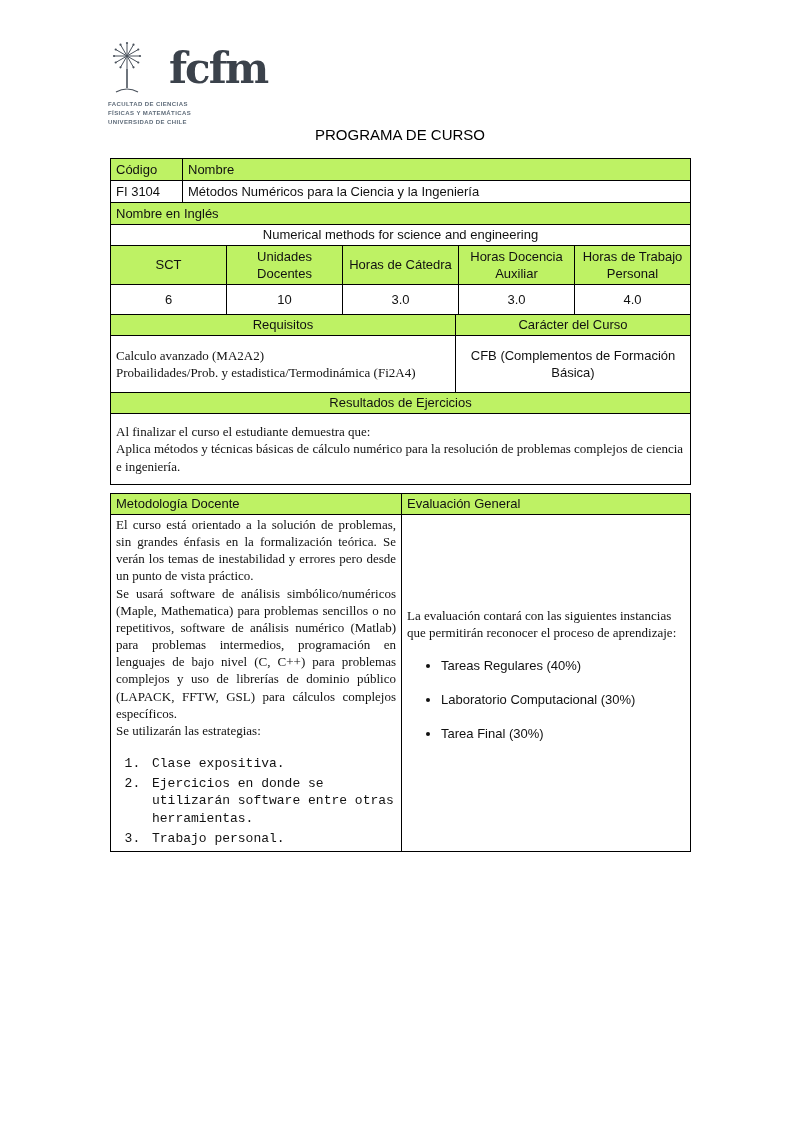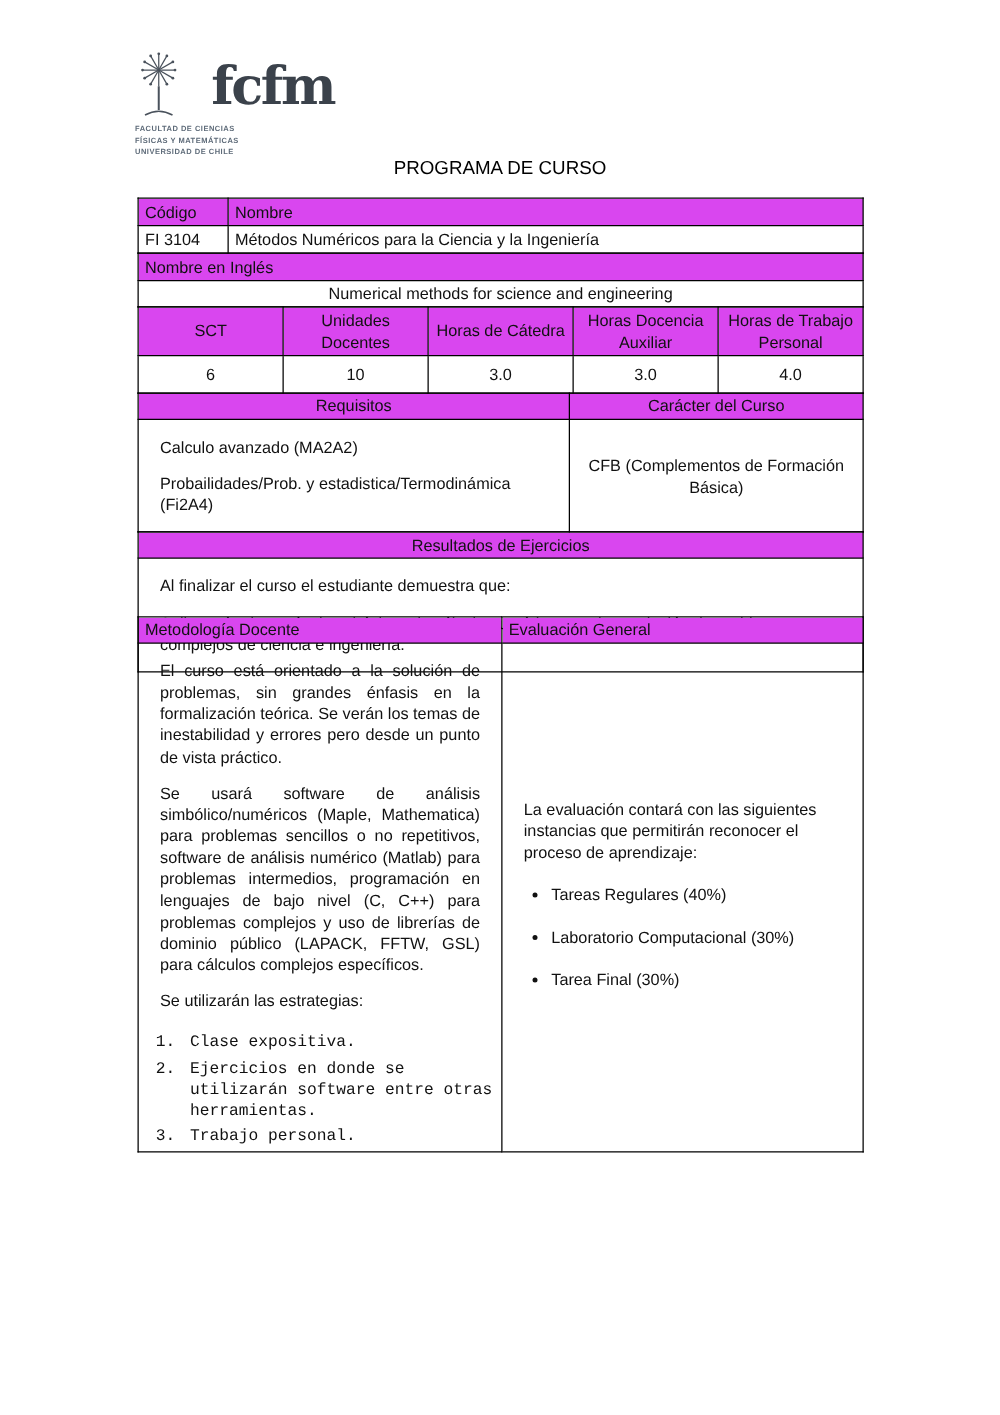--- a/index.html
+++ b/index.html
@@ -19,32 +19,32 @@
   .title { position:absolute; top:126px; left:0; width:800px; text-align:center;
            font-weight:normal; font-size:15px; color:#000000; }
 
   
   .content  { position:absolute; left:110px; top:158px; width:581px; }
   .content2 { position:absolute; left:110px; top:493px; width:616px; }
   table.t { border-collapse:collapse; width:581px; table-layout:fixed; }
   .content table.t:not(:first-child), .content2 table.t:not(:first-child) { margin-top:-1px; }
   .t td { border:1px solid #000000; padding:1px 5px; font-size:13px; line-height:1.32;
           vertical-align:middle; overflow:hidden; }
-  .gray { background:#d946ef; }
+  .gray { background:#bef264; }
   .c { text-align:center; }
   .topv { vertical-align:top; }
   .h19 td { height:19px; }
   .h18 td { height:18px; }
   .h36 td { height:36px; }
   .h27 td { height:27px; }
   .reqbody td { height:54px; }
   .resbody td { height:68px; }
   .bigbody td { height:322px; }
 
-  .cellblock p { margin:12px; }
+  .cellblock p { margin:0;font-family:Liberation Serif, serif; }
   .just { text-align:justify; }
   .metodo ol { margin:16px 0 0 0; padding-left:32px; }
   .metodo ol li { margin-bottom:3px; padding-left:4px;font-family:Liberation Mono, monospace; }
   .evalcell ul { margin:16px 0 0 0; padding-left:34px; }
   .evalcell ul li { margin-bottom:17px; }
 </style>
 </head>
 <body>
 
 <div class="page">

